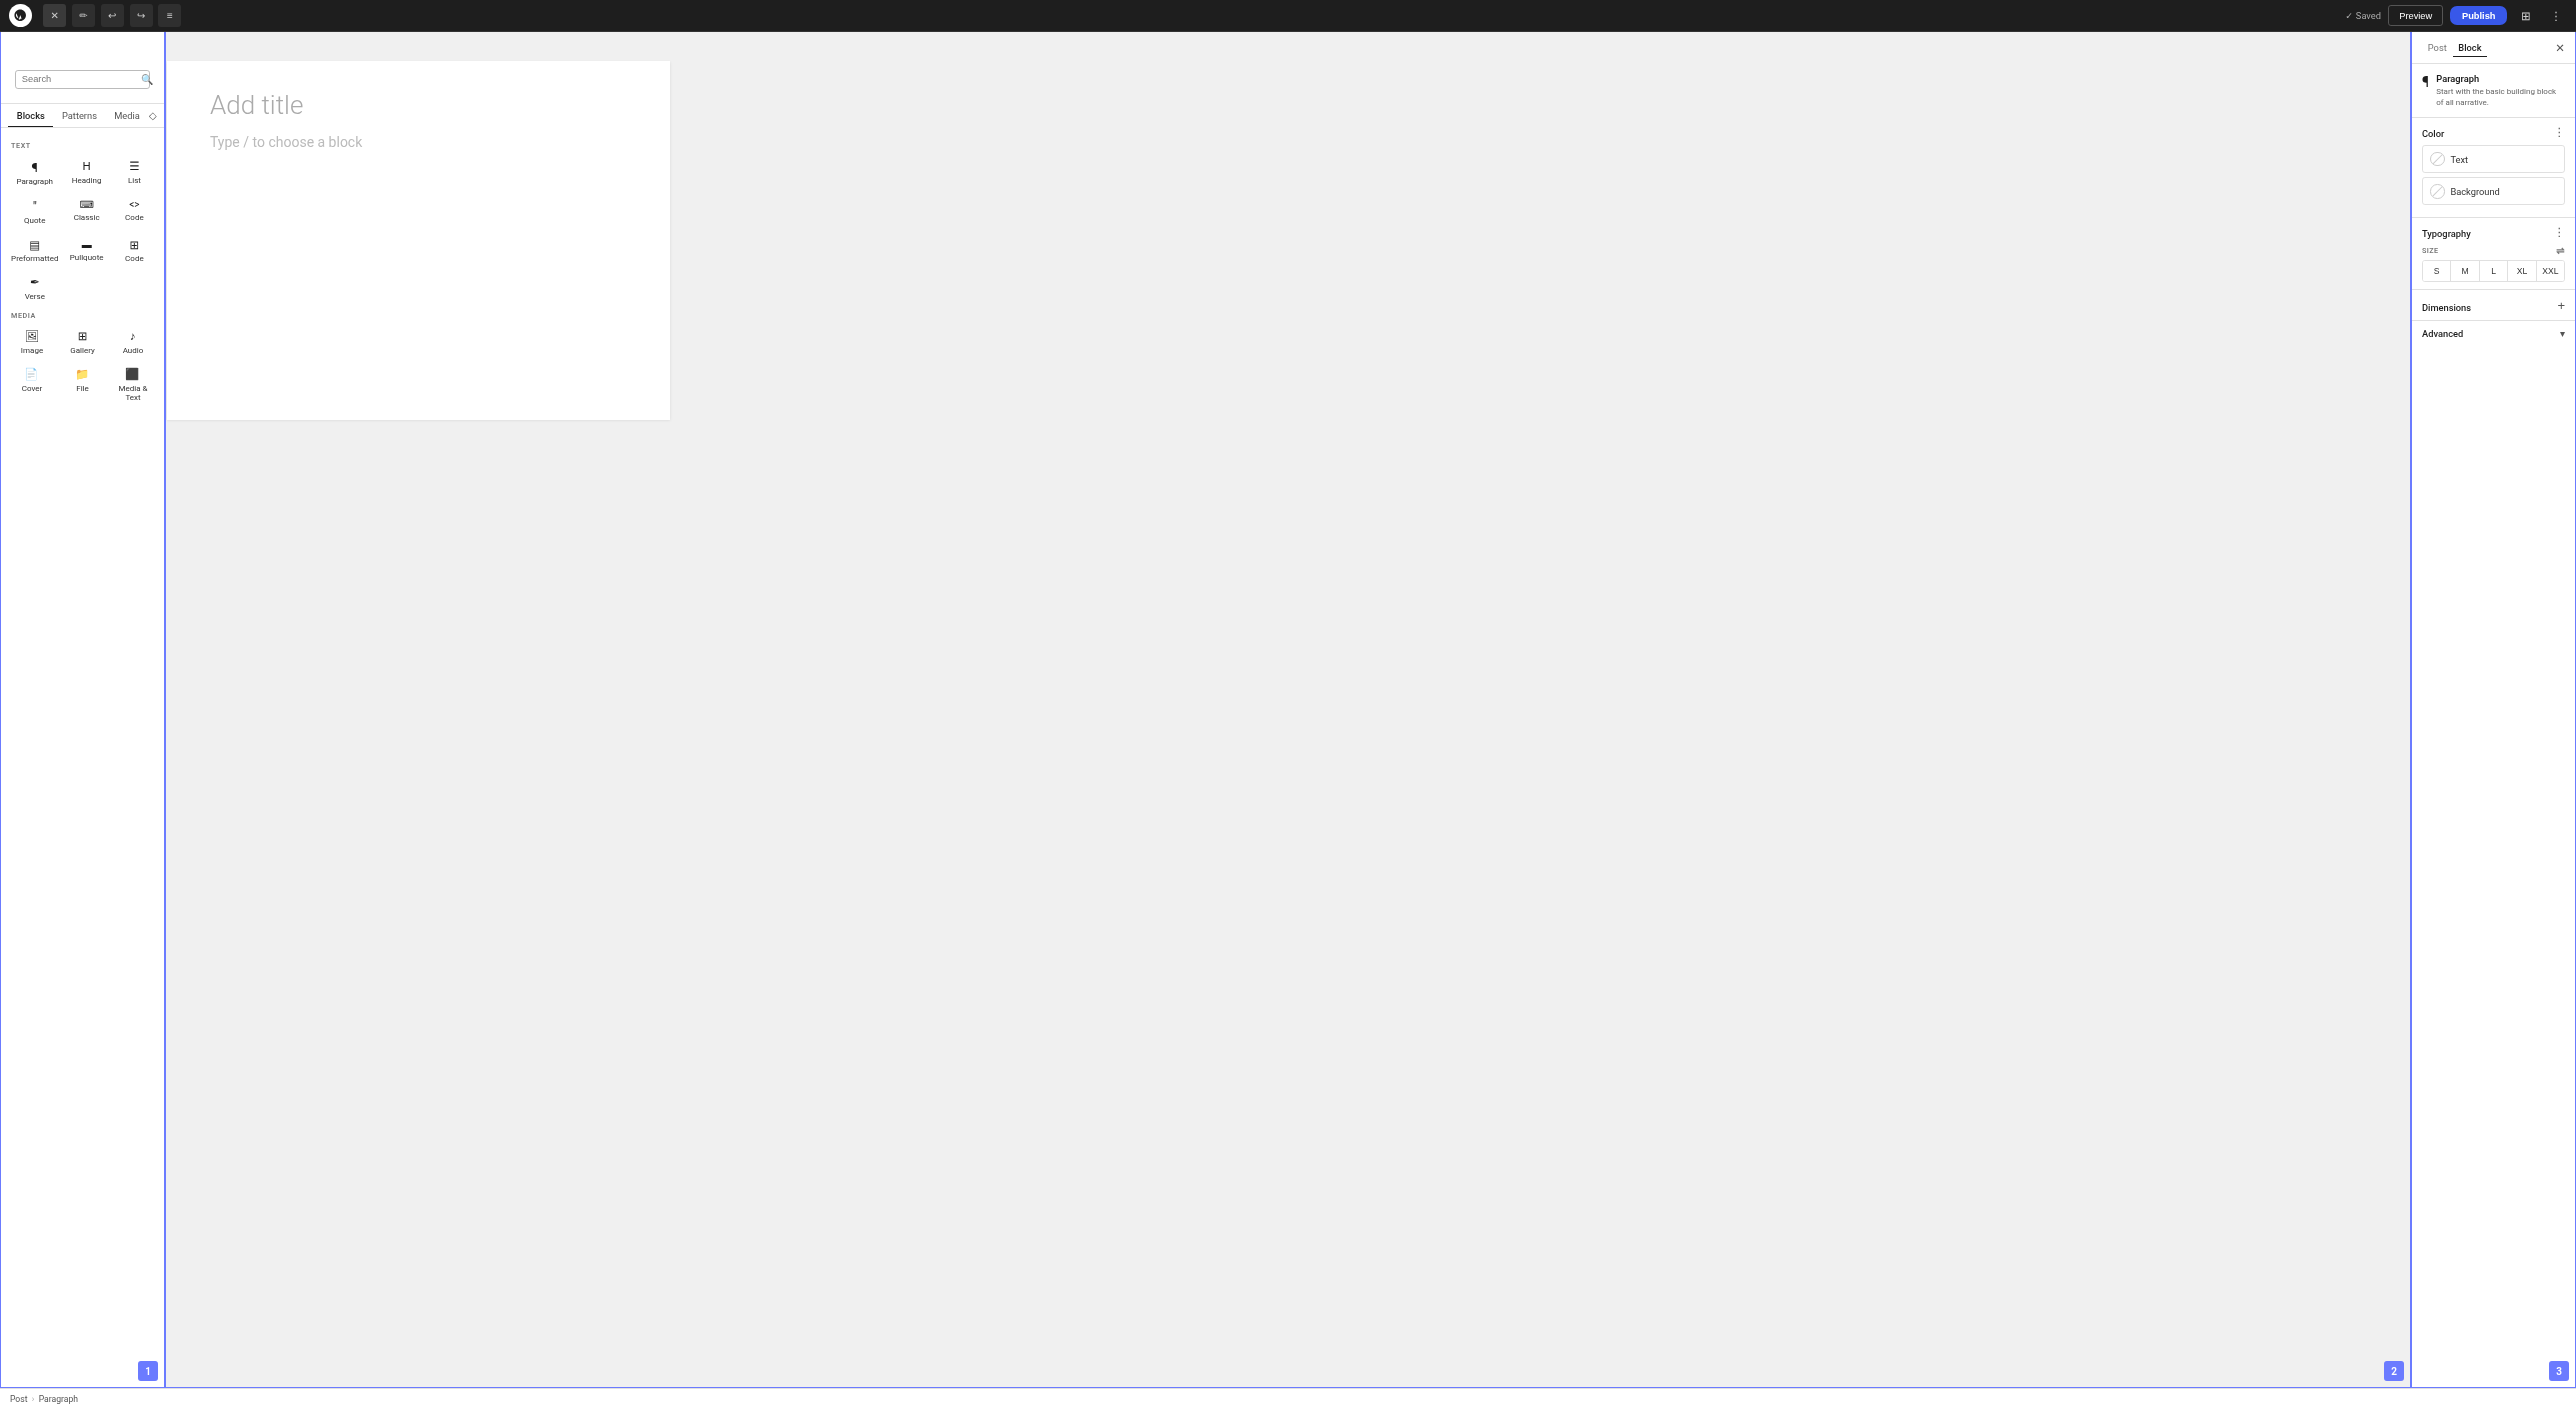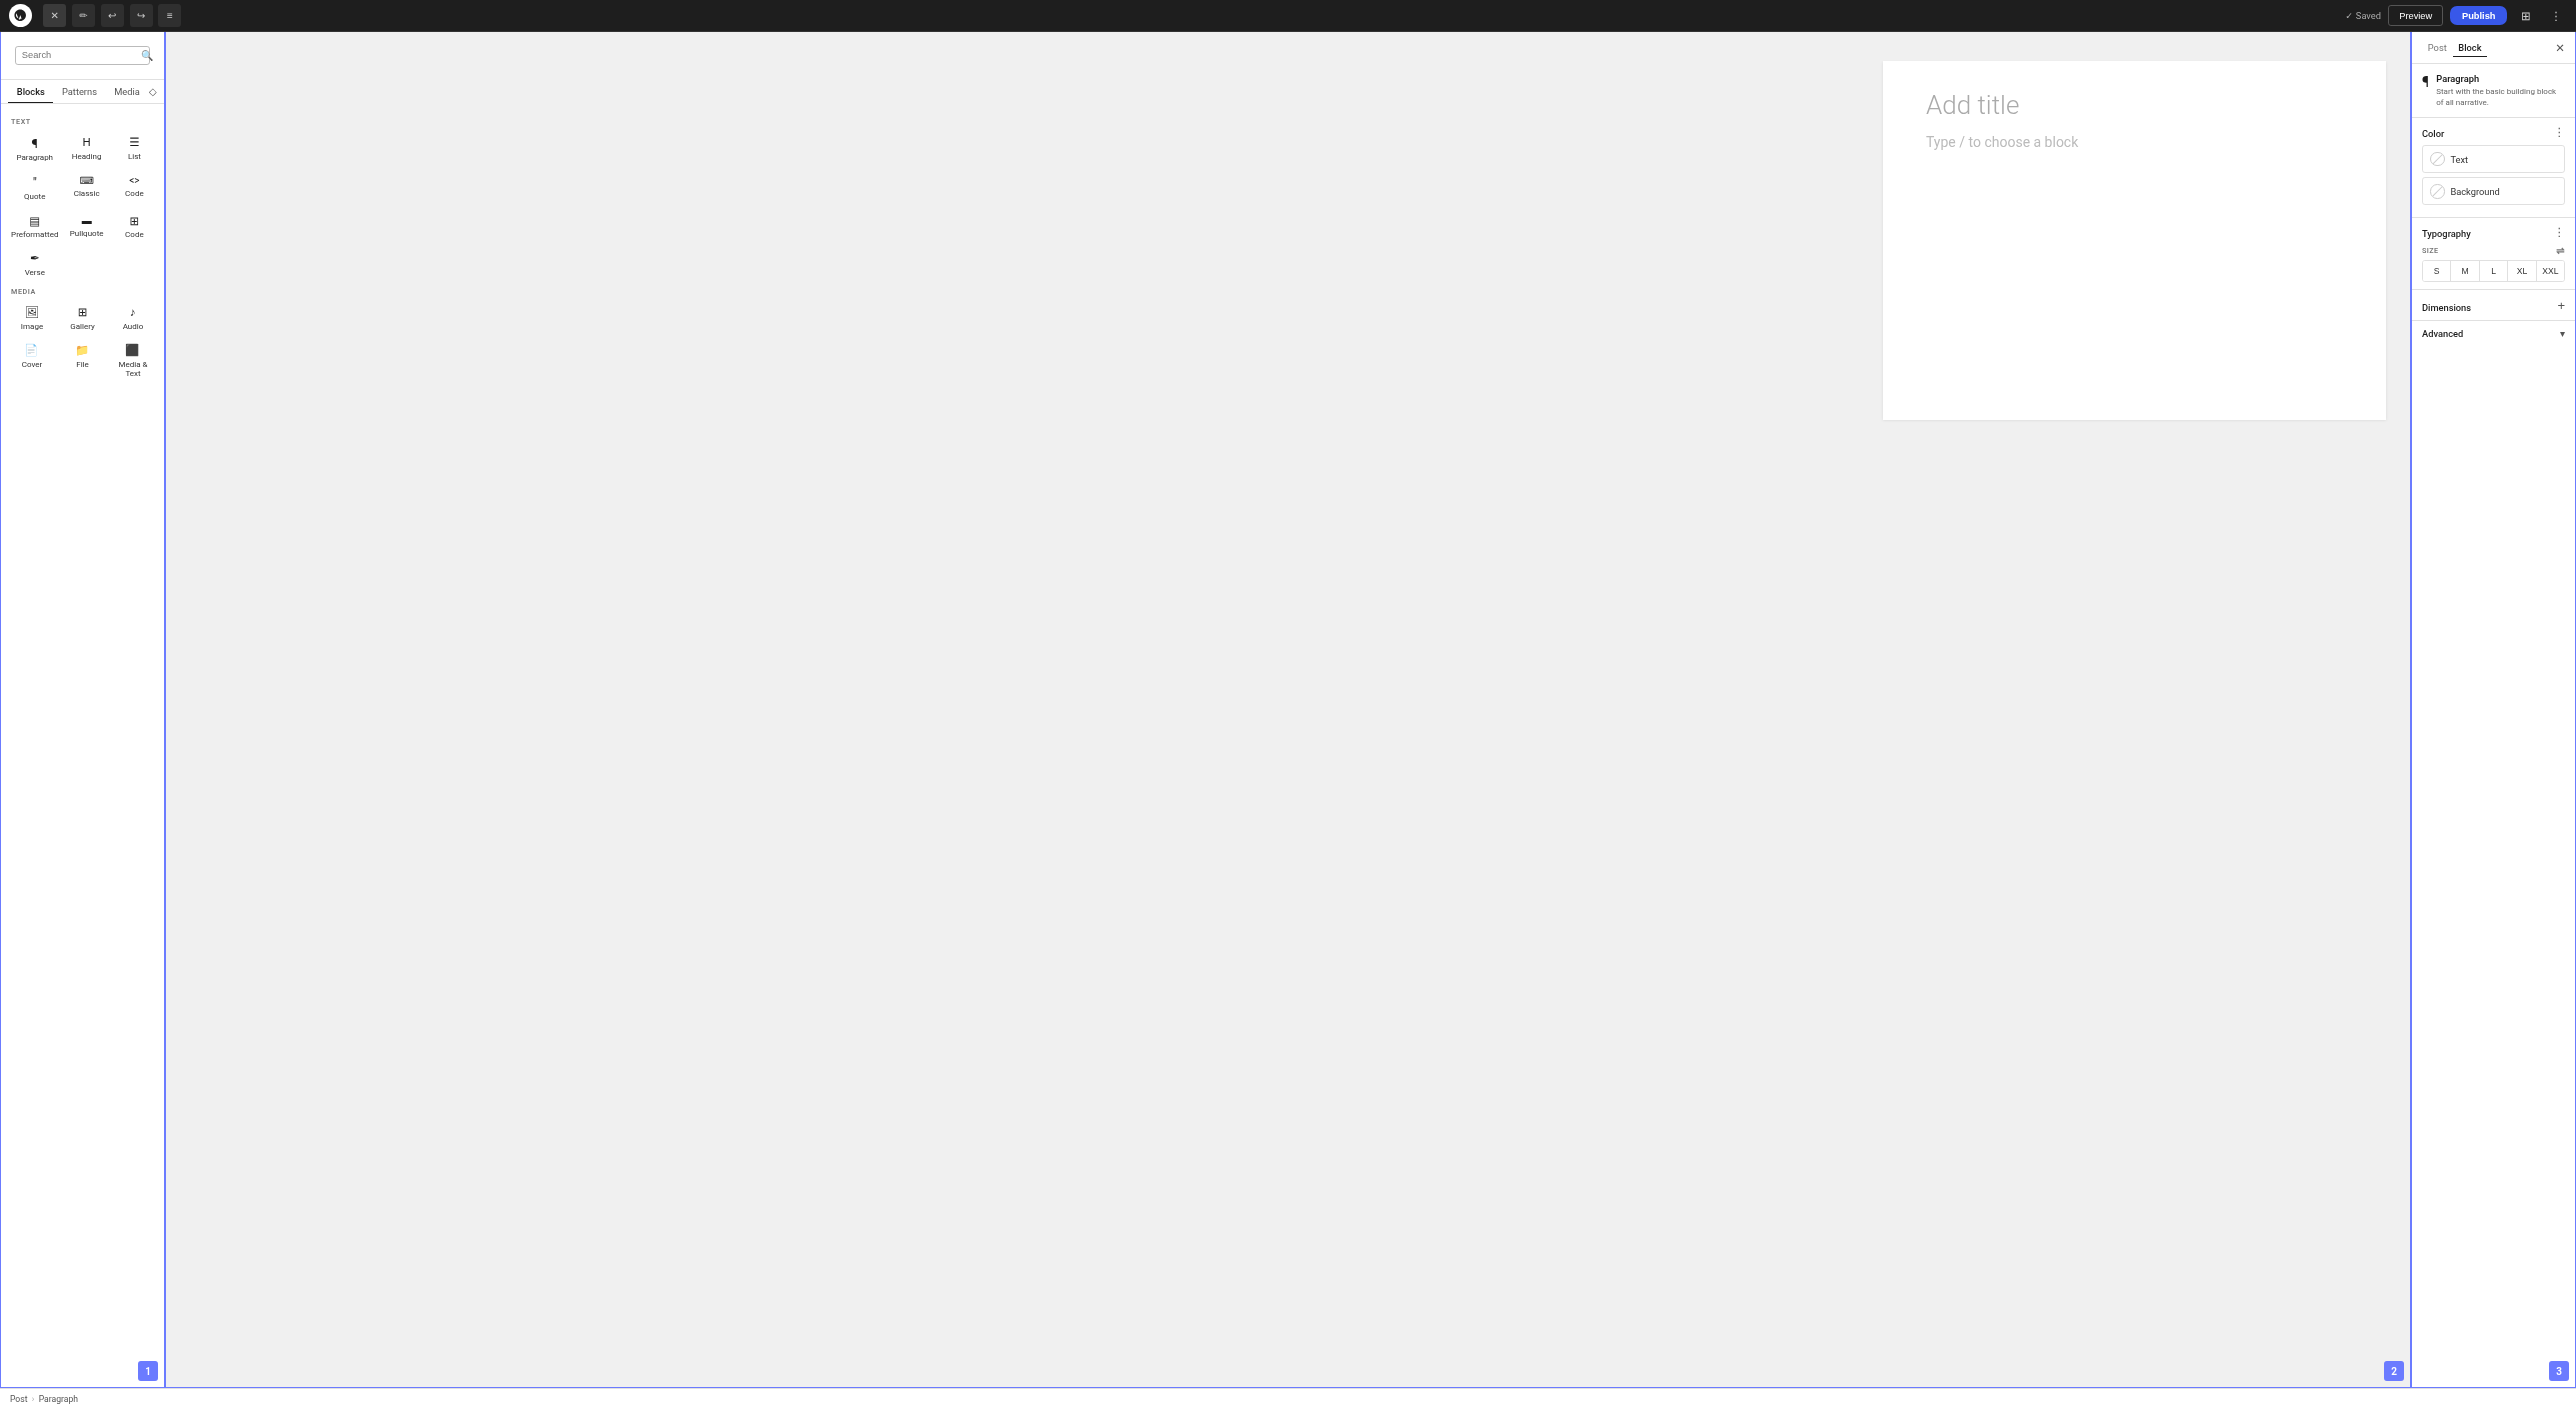--- a/index.html
+++ b/index.html
@@ -130,20 +130,21 @@
       display: flex;
       align-items: center;
       justify-content: center;
       font-size: 10px;
       font-weight: 600;
     }
 
     .search-bar {
       padding: 14px;
       border-bottom: 0.7px solid #e0e0e0;
+      margin-top: 24px;
     }
     .search-input-wrap {
       display: flex;
       align-items: center;
       border: 0.7px solid #bbb;
       border-radius: 2.9px;
       padding: 2.9px 5.8px;
       background: #fff;
     }
     .search-input {
@@ -222,22 +223,22 @@
     }
 
     
     .canvas-area {
       flex: 1;
       background: #f0f0f0;
       border: 1.4px solid #6b7bff;
       border-top: none;
       display: flex;
       align-items: flex-start;
-      justify-content: flex-end;
-      padding: 29px 24px;
+      justify-content: flex-start;
+      padding: 29px 1px;
       overflow: auto;
       position: relative;
     }
     .canvas-number {
       position: absolute;
       bottom: 5.8px;
       right: 5.8px;
       background: #6b7bff;
       color: #fff;
       width: 20px;

